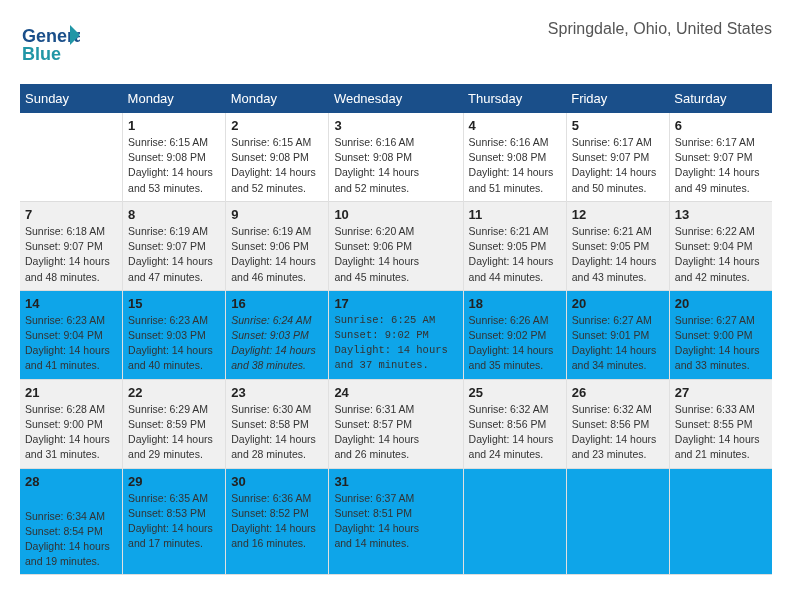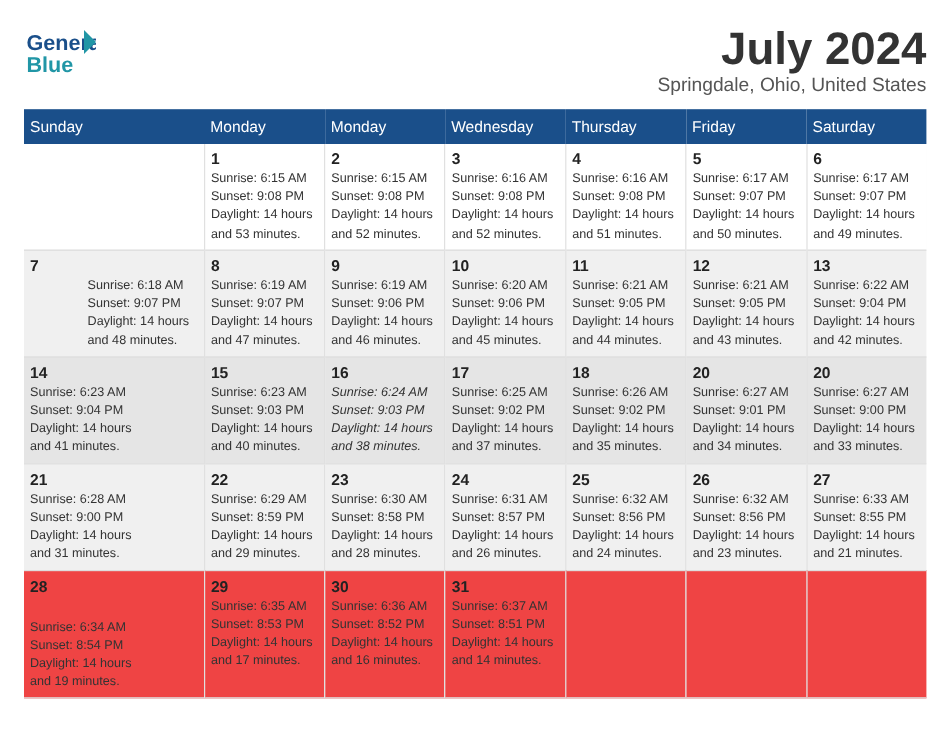--- a/index.html
+++ b/index.html
@@ -74,39 +74,38 @@
       color: #333;
       font-size: 10.5px;
       line-height: 1.45;
     }
     .empty-cell {
       background: #fff;
     }
     
     .week-row-1 td { background-color: #fff; }
     .week-row-2 td { background-color: #f0f0f0; }
-    .week-row-3 td { background-color: #e5e5e5; }
+    .week-row-3 td { background-color: #0ea5e9; }
     .week-row-4 td { background-color: #f0f0f0; }
-    .week-row-5 td { background-color: #ef4444; }
+    .week-row-5 td { background-color: #0ea5e9; }
   </style>
 </head>
 <body>
 
 <div class="header">
   <div class="logo-wrapper">
     <div>
       <svg width="60" height="50" viewBox="0 0 60 50">
         <text x="2" y="22" font-family="Arial" font-size="18" font-weight="bold" fill="#1a4f8a">General</text>
         <text x="2" y="40" font-family="Arial" font-size="18" font-weight="bold" fill="#2196a6">Blue</text>
         <polygon points="50,5 60,15 50,25" fill="#2196a6"></polygon>
       </svg>
     </div>
   </div>
   <div class="title-block">
-    <div class="main-title">July 2024</div>
     <div class="subtitle">Springdale, Ohio, United States</div>
   </div>
 </div>
 
 <table>
   <thead>
     <tr>
     <th>Sunday</th>
         <th>Monday</th>
         <th>Monday</th>
@@ -158,21 +157,21 @@
           <span class="day-number">6</span>
           <div class="cell-content" style="white-space: pre-line;">Sunrise: 6:17 AM
 Sunset: 9:07 PM
 Daylight: 14 hours
 and 49 minutes.</div>
         </td>
       </tr>
       <tr class="week-row-2">
         <td>
           <span class="day-number">7</span>
-          <div class="cell-content" style="white-space: pre-line; margin-left: 48px;">Sunrise: 6:18 AM
+          <div class="cell-content" style="white-space: pre-line;">Sunrise: 6:18 AM
 Sunset: 9:07 PM
 Daylight: 14 hours
 and 48 minutes.</div>
         </td>
         <td>
           <span class="day-number">8</span>
           <div class="cell-content" style="white-space: pre-line;">Sunrise: 6:19 AM
 Sunset: 9:07 PM
 Daylight: 14 hours
 and 47 minutes.</div>
@@ -230,21 +229,21 @@
         </td>
         <td>
           <span class="day-number">16</span>
           <div class="cell-content" style="white-space: pre-line; font-style: italic;">Sunrise: 6:24 AM
 Sunset: 9:03 PM
 Daylight: 14 hours
 and 38 minutes.</div>
         </td>
         <td>
           <span class="day-number">17</span>
-          <div class="cell-content" style="white-space: pre-line;">Sunrise: 6:25 AM
+          <div class="cell-content" style="white-space: pre-line; font-family: Liberation Mono, monospace;">Sunrise: 6:25 AM
 Sunset: 9:02 PM
 Daylight: 14 hours
 and 37 minutes.</div>
         </td>
         <td>
           <span class="day-number">18</span>
           <div class="cell-content" style="white-space: pre-line;">Sunrise: 6:26 AM
 Sunset: 9:02 PM
 Daylight: 14 hours
 and 35 minutes.</div>

